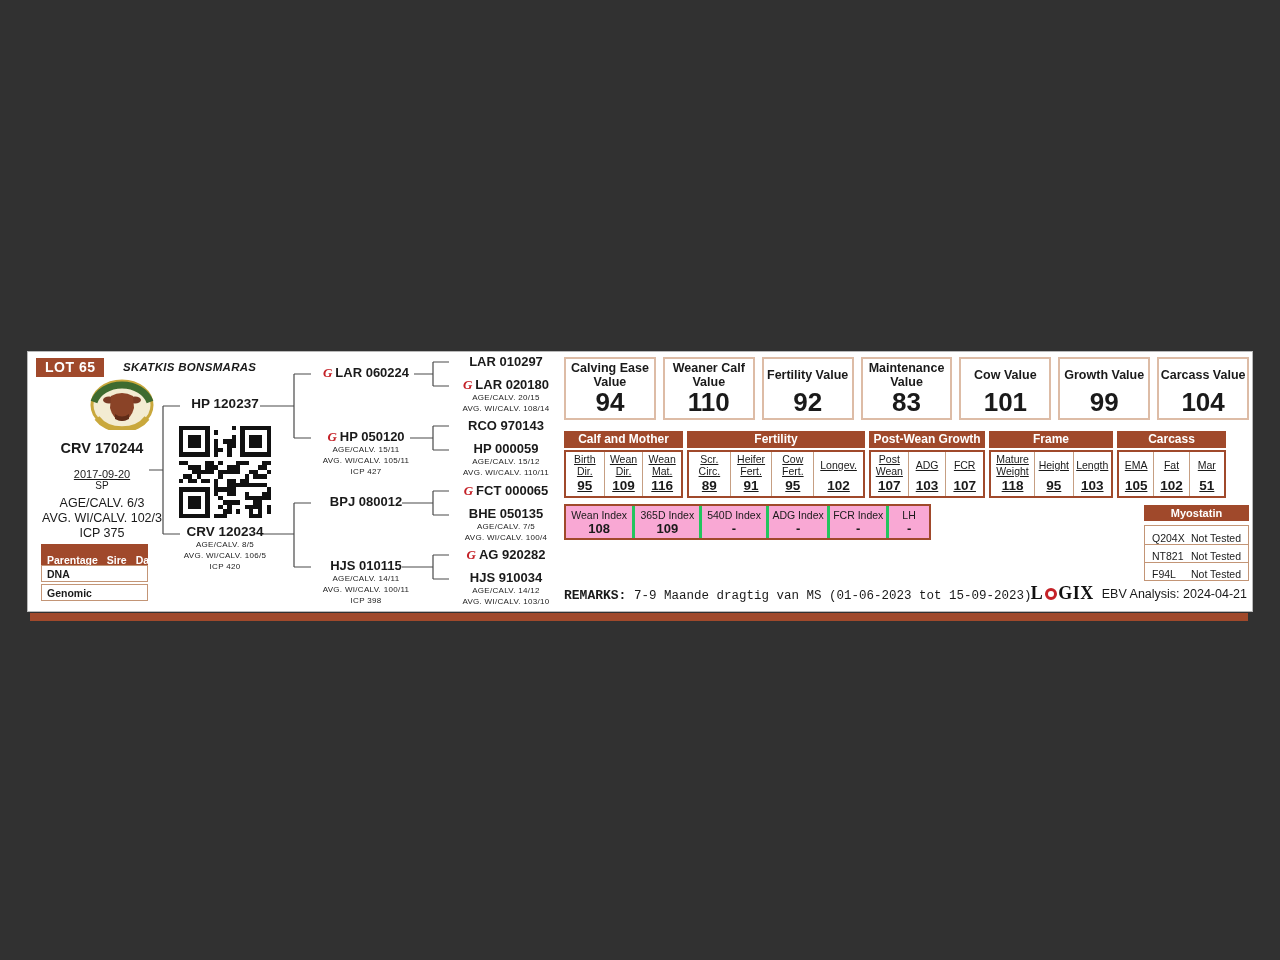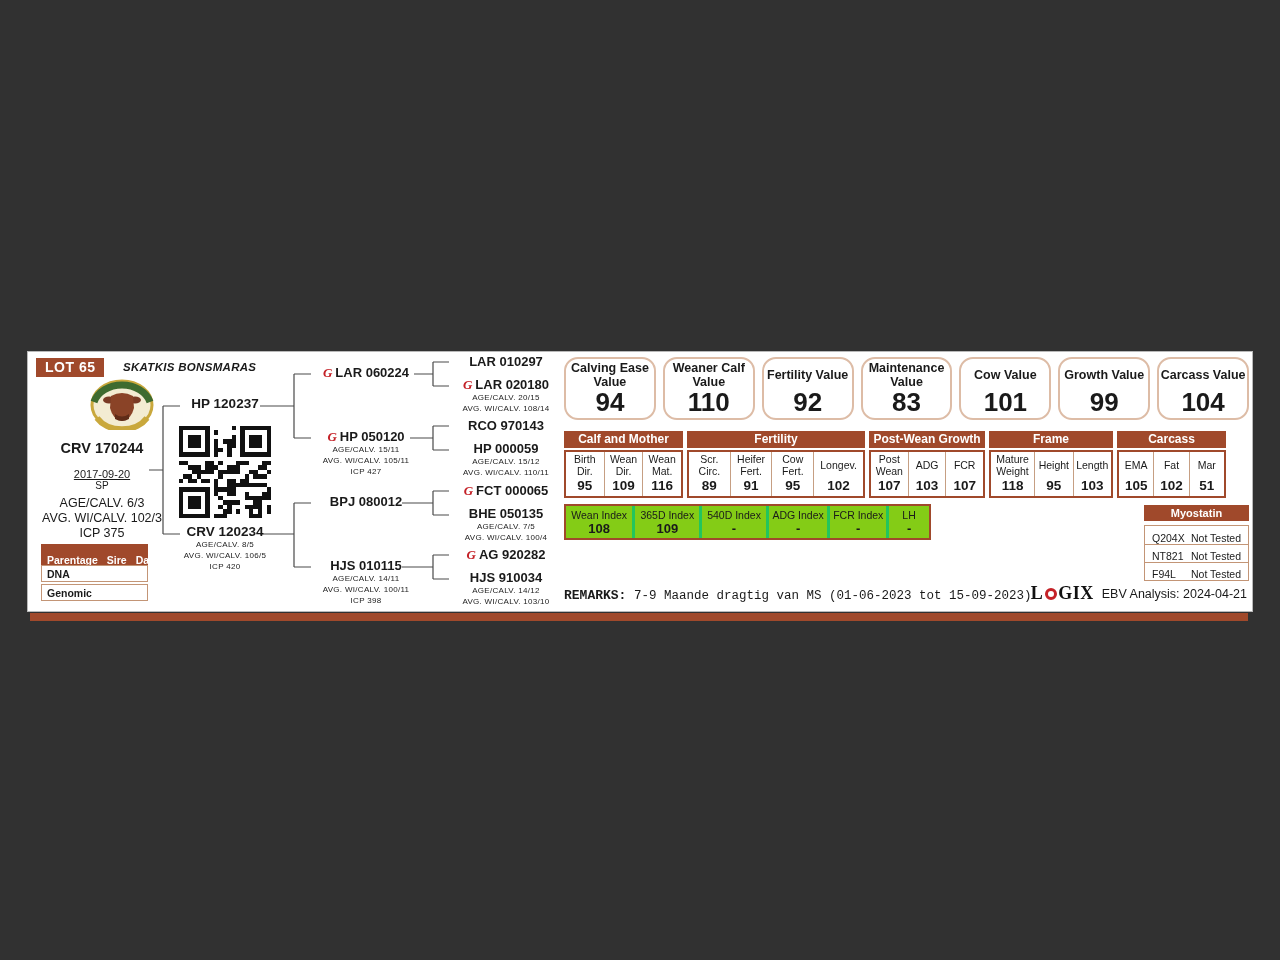--- a/index.html
+++ b/index.html
@@ -27,36 +27,36 @@
   .pid { display:flex; align-items:center; justify-content:center; font-weight:bold; font-size:13px; white-space:nowrap; gap:3px; }
   .pid.g2 { font-size:13.5px; }
   .merit { color:#C42127; font-family:"Liberation Serif", serif; font-weight:bold; font-style:italic; font-size:13px; line-height:1; }
   .psub { font-size:8px; line-height:11px; letter-spacing:.3px; color:#222; }
   #ped-lines { position:absolute; left:0; top:0; pointer-events:none; }
   #ped-lines path { stroke:#4a4a4a; stroke-width:1.2; fill:none; }
   .qr { position:absolute; left:151px; top:74px; width:92px; height:92px; }
 
   
   .vrow { position:absolute; left:536px; top:5px; width:685px; height:63px; display:flex; gap:7px; }
-  .vbox { flex:1; border:2px solid #DDBCA6; border-radius:14px; display:flex; flex-direction:column; align-items:center; justify-content:center; padding:2px 1px; }
+  .vbox { flex:1; border:2px solid #DDBCA6; border-radius:0; display:flex; flex-direction:column; align-items:center; justify-content:center; padding:2px 1px; }
   .vlbl { font-weight:bold; font-size:12.5px; line-height:1.12; text-align:center; display:flex; align-items:center; justify-content:center; min-height:28px; }
   .vnum { font-weight:bold; font-size:26px; line-height:1.05; }
 
   
   .ebv { position:absolute; left:536px; top:79px; width:686px; height:67px; display:flex; gap:4px; }
   .grp { display:flex; flex-direction:column; }
   .grp-title { background:#A0492B; color:#fff; font-weight:bold; font-size:12px; text-align:center; height:17px; line-height:17px; margin-bottom:2px; }
-  .grp-body { display:flex; border:2px solid #A0492B; flex:1; background:#fff; }
+  .grp-body { display:flex; border:2px solid #A0492B; flex:1; background:#fff;text-decoration:underline; }
   .gcol { flex:1; display:flex; flex-direction:column; border-left:1px solid #C69F83; }
   .gcol:first-child { border-left:none; }
   .gcl { flex:1; font-size:10.5px; line-height:1.1; display:flex; align-items:center; justify-content:center; text-align:center; padding:1px 1px 0; }
   .gcv { font-weight:bold; font-size:13.5px; text-align:center; padding-bottom:3px; }
 
   
-  .idx { position:absolute; left:536px; top:152px; width:367px; height:36px; border:2px solid #A0492B; display:flex; background:#84cc16; }
+  .idx { position:absolute; left:536px; top:152px; width:367px; height:36px; border:2px solid #A0492B; display:flex; background:#f9a8d4; }
   .icol { display:flex; flex-direction:column; border-left:3px solid #22c55e; }
   .icol:first-child { border-left:none; }
   .icl { font-size:10.5px; text-align:center; padding-top:3px; }
   .icv { font-weight:bold; font-size:13px; text-align:center; flex:1; }
 
   
   .myo-head { position:absolute; left:1116px; top:153px; width:105px; height:16px; background:#A0492B; color:#fff; font-weight:bold; font-size:11px; text-align:center; line-height:16px; }
   .myo-body { position:absolute; left:1116px; top:173px; width:105px; border:1px solid #c39576; }
   .myo-row { display:flex; justify-content:space-between; align-items:flex-end; height:18px; padding:0 7px; font-size:10.5px; border-top:1px solid #c39576; }
   .myo-row:first-child { border-top:none; }

